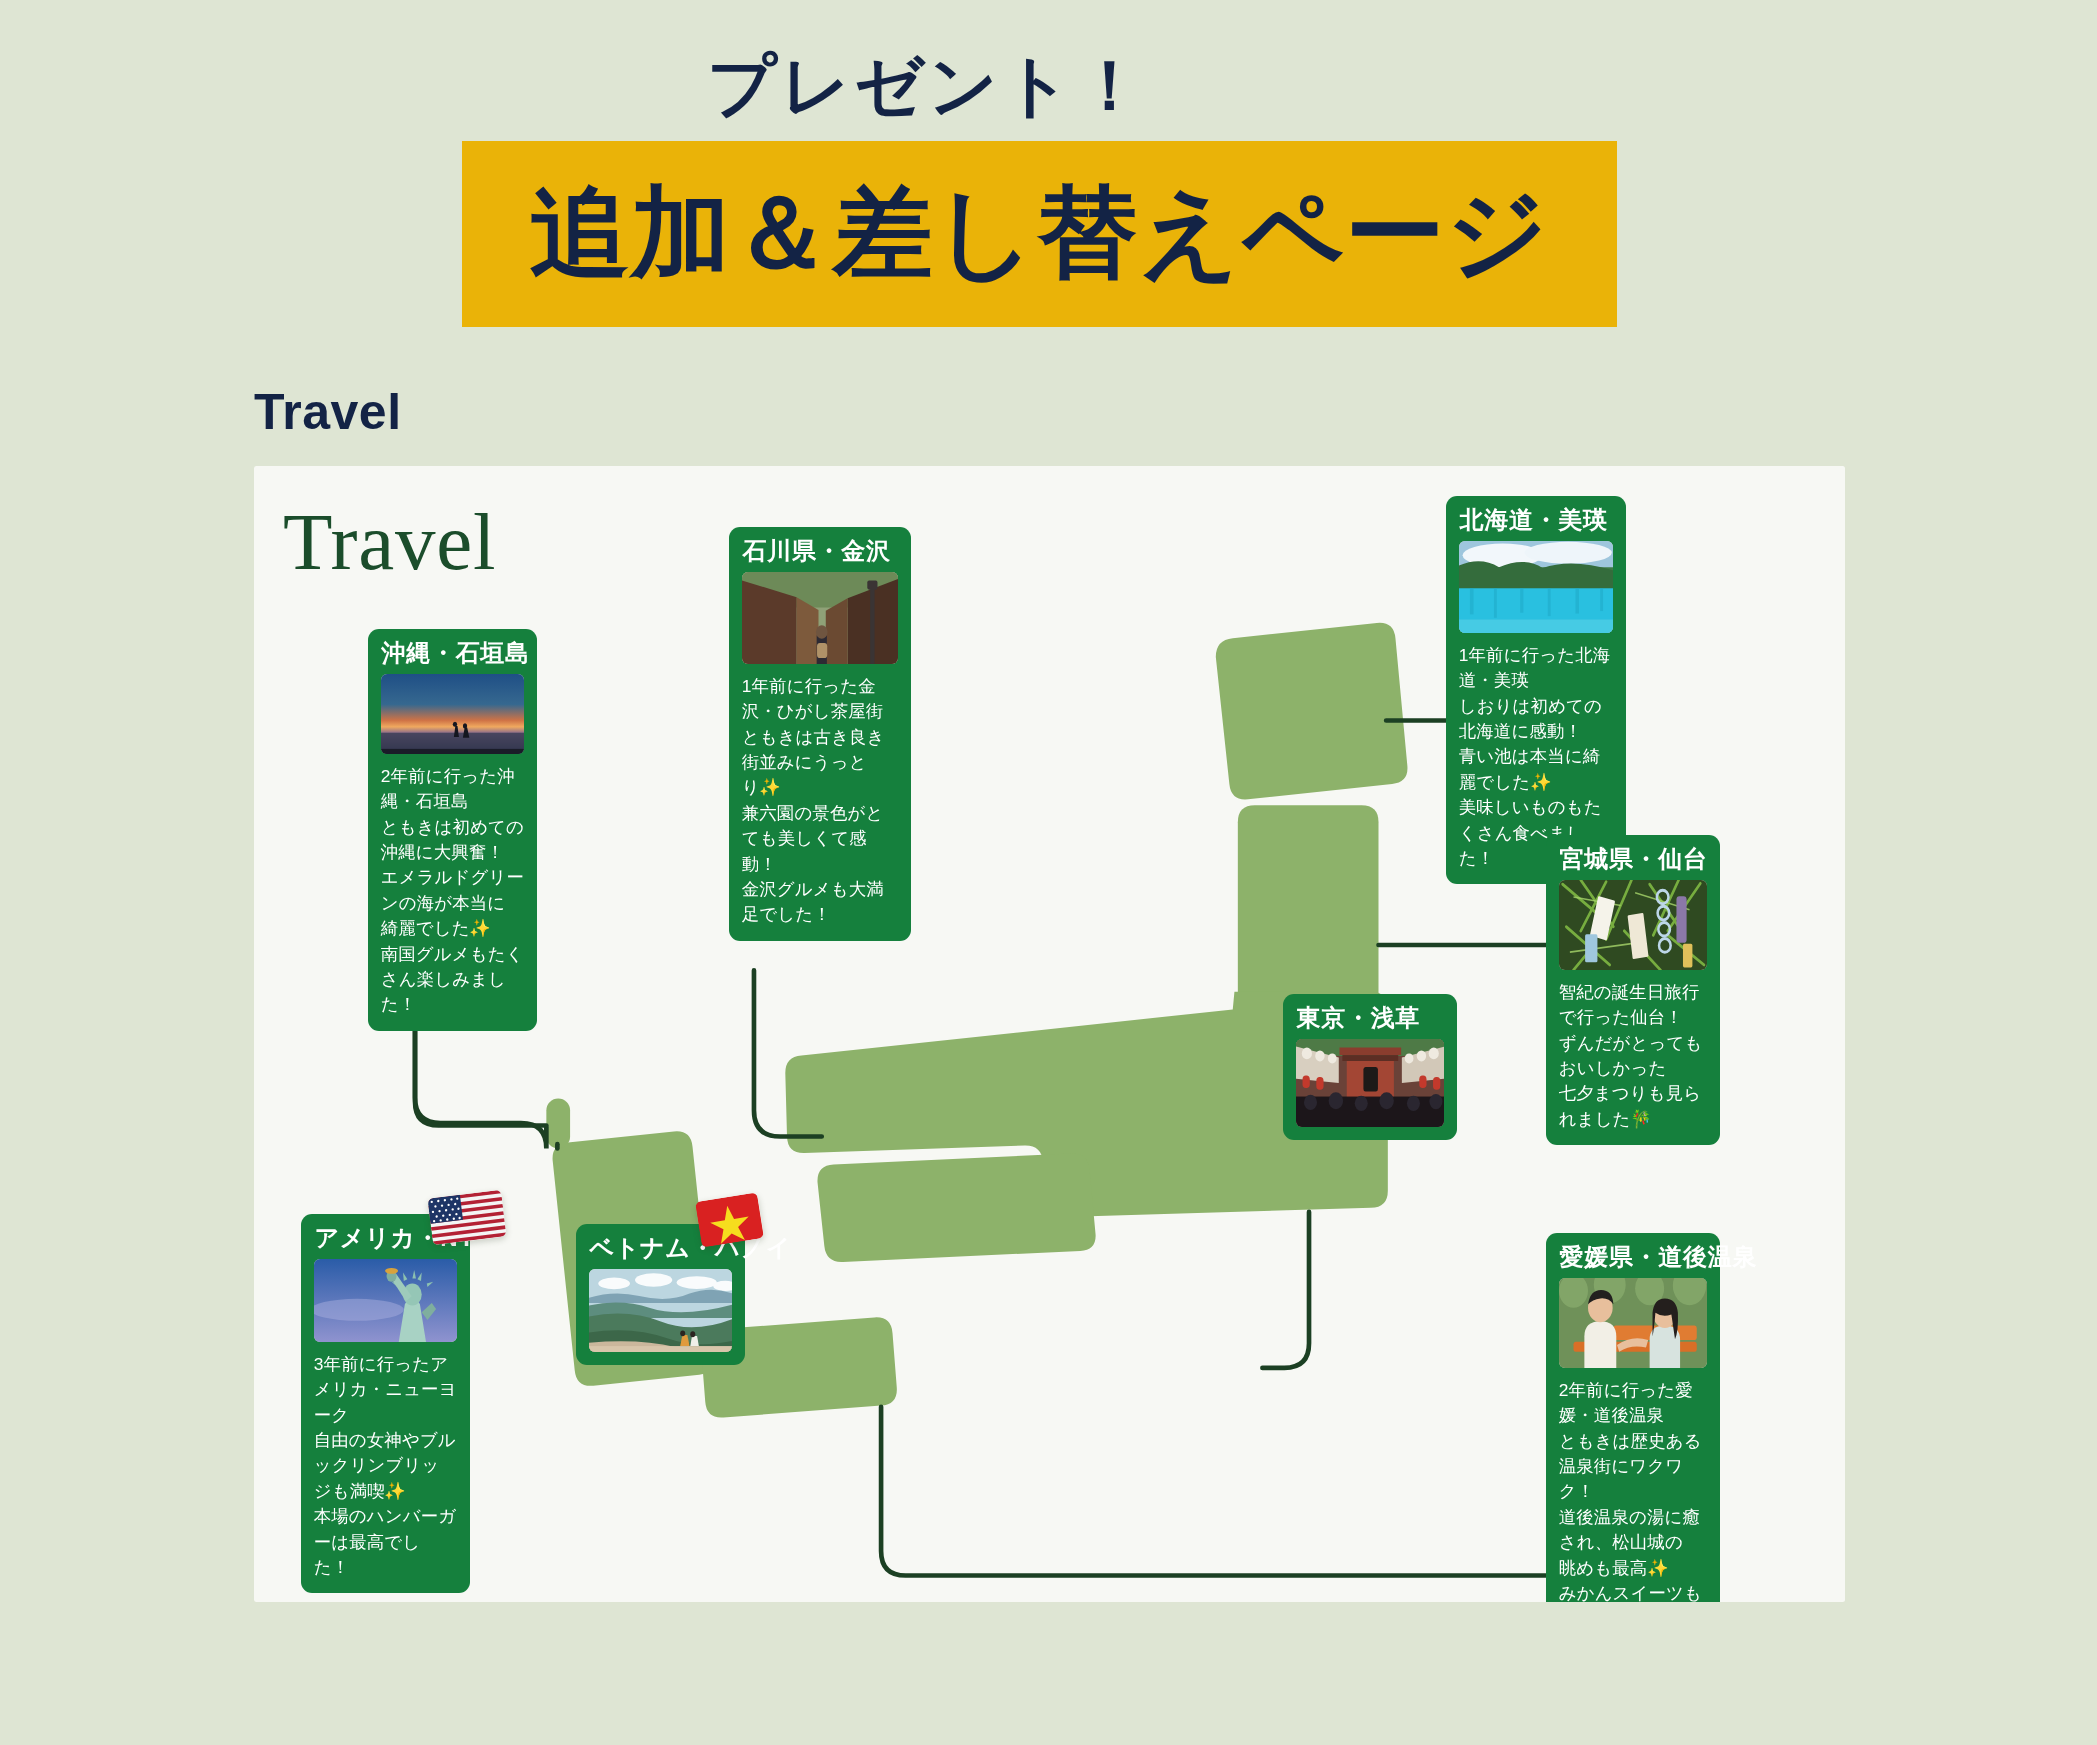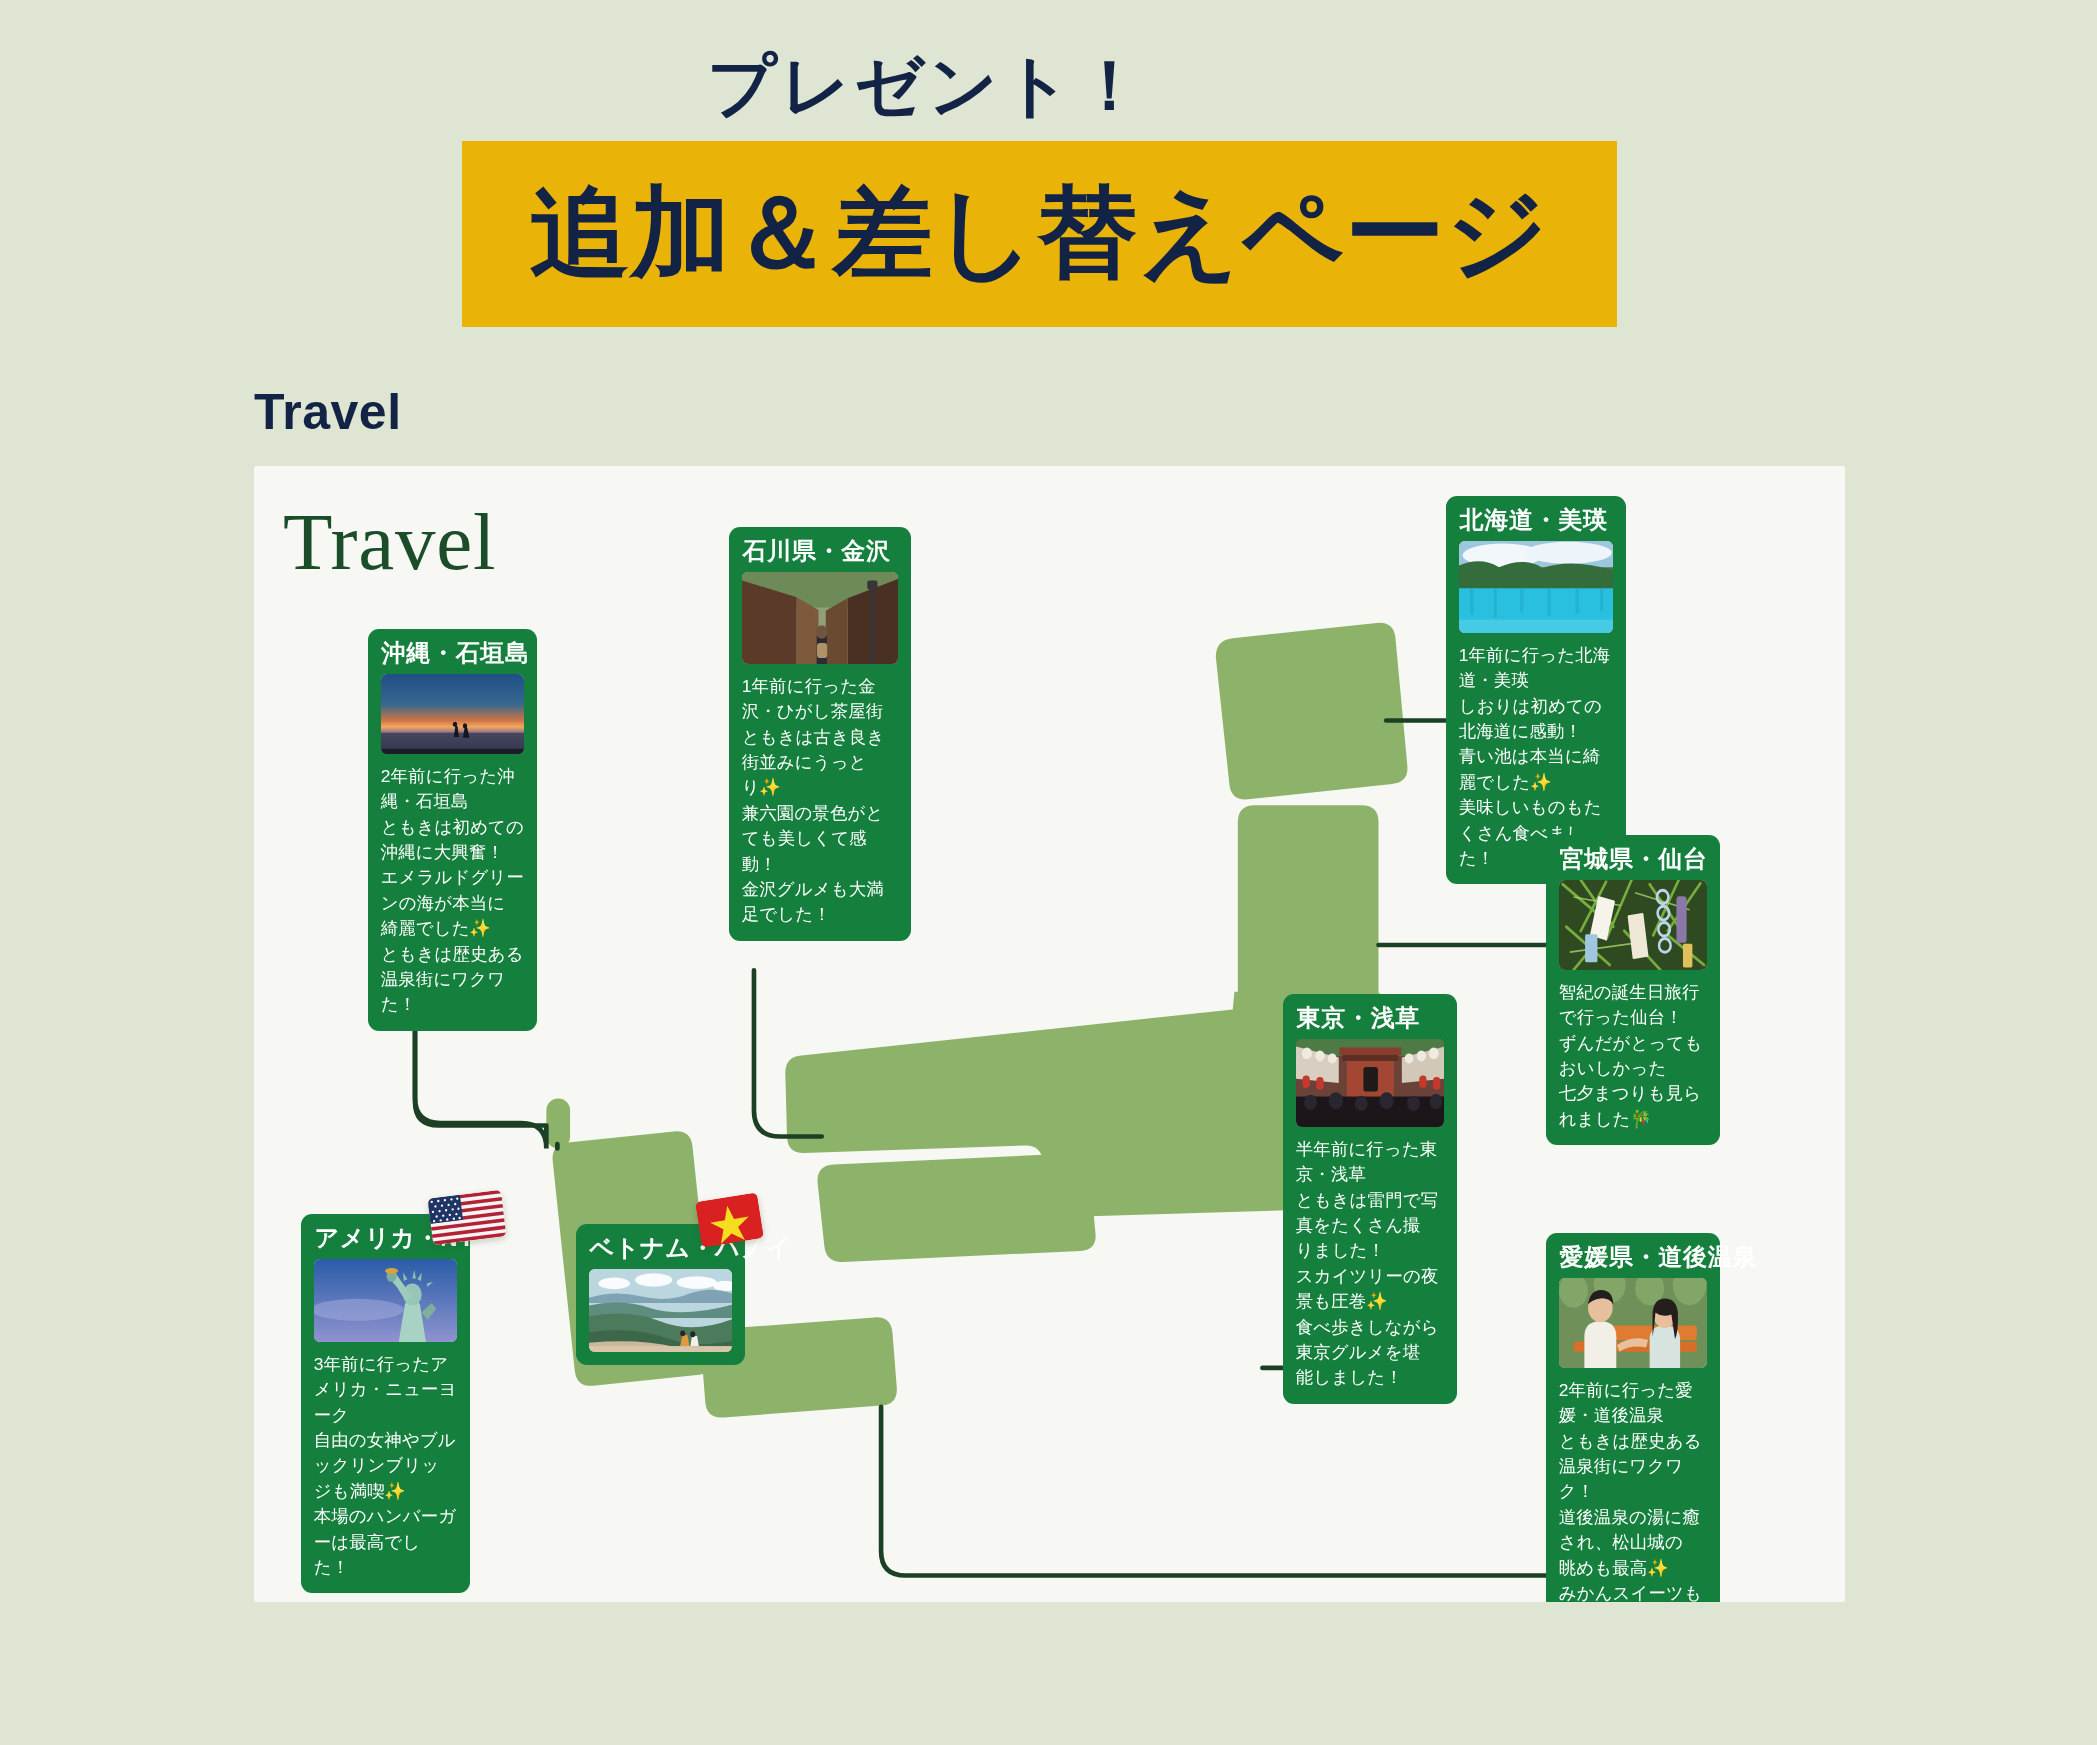--- a/index.html
+++ b/index.html
@@ -157,21 +157,21 @@
         <path d="M203,148 l4,-26 6,0 4,26z" fill="#14161f"></path>
         <circle cx="206" cy="118" r="6" fill="#14161f"></circle>
         <path d="M228,150 l5,-24 7,0 6,24z" fill="#14161f"></path>
         <circle cx="234" cy="122" r="6" fill="#14161f"></circle>
       </svg>
     </div>
     <div class="card-body">2年前に行った沖縄・石垣島
 ともきは初めての沖縄に大興奮！
 エメラルドグリーンの海が本当に
 綺麗でした✨
-ともきは歴史ある温泉街にワクワ
+南国グルメもたくさん楽しみまし
 た！</div>
   </div>
 
   <div class="card" style="left:475px;top:61px;width:182px;">
     <div class="card-title">石川県・金沢</div>
     <div class="card-photo" style="height:92px;">
       <svg viewBox="0 0 430 218" preserveAspectRatio="none">
         <rect width="430" height="218" fill="#8fa177"></rect>
         <path d="M0,0 h430 v84 h-430z" fill="#6d8a58"></path>
         <path d="M0,20 l150,40 v158 h-150z" fill="#5b3a2a"></path>
@@ -292,26 +292,20 @@
         <g fill="#2a2630">
           <circle cx="40" cy="150" r="18"></circle>
             <circle cx="110" cy="146" r="20"></circle>
             <circle cx="180" cy="152" r="18"></circle>
           <circle cx="250" cy="146" r="20"></circle>
             <circle cx="324" cy="152" r="18"></circle>
             <circle cx="386" cy="148" r="18"></circle>
         </g>
       </svg>
     </div>
-    <div class="card-body">半年前に行った東京・浅草
-ともきは雷門で写真をたくさん撮
-りました！
-スカイツリーの夜景も圧巻✨
-食べ歩きしながら東京グルメを堪
-能しました！</div>
   </div>
 
   <div class="card" style="left:1292px;top:767px;width:174px;">
     <div class="card-title">愛媛県・道後温泉</div>
     <div class="card-photo" style="height:90px;">
       <svg viewBox="0 0 410 212" preserveAspectRatio="none">
         <rect width="410" height="212" fill="#6f9159"></rect>
         <g fill="#86a96b" opacity=".85">
           <circle cx="40" cy="30" r="40"></circle>
             <circle cx="140" cy="16" r="44"></circle>

